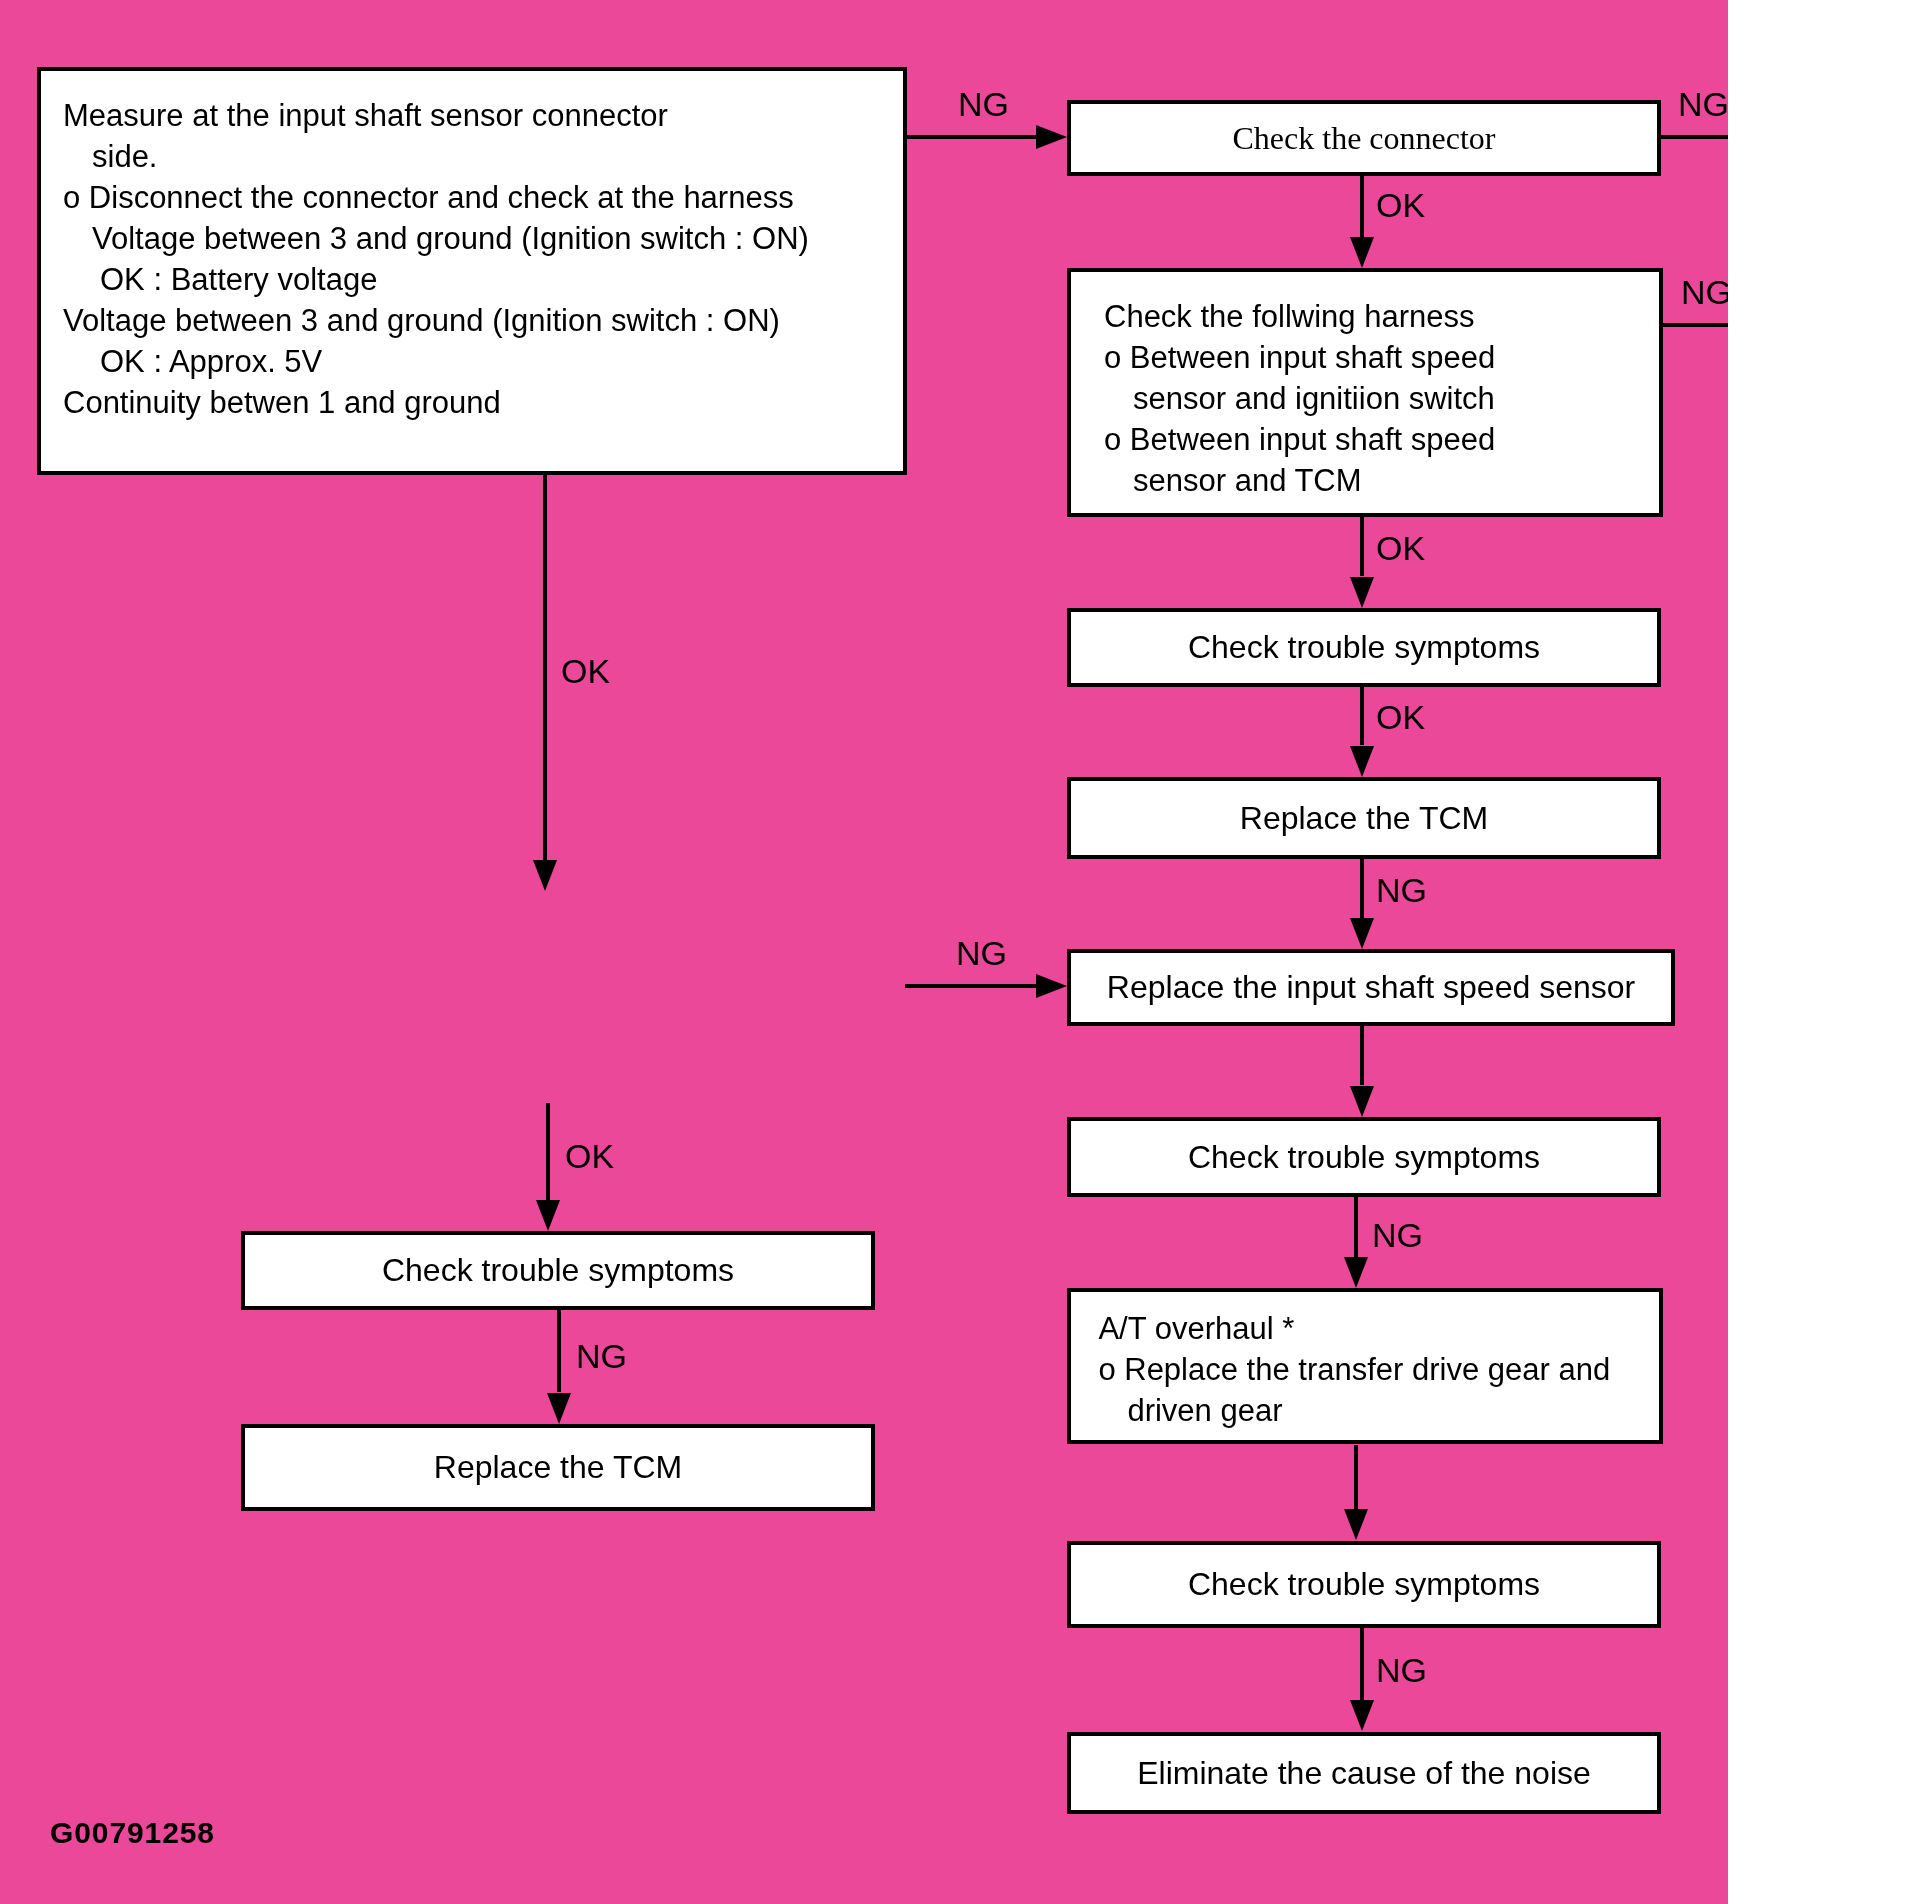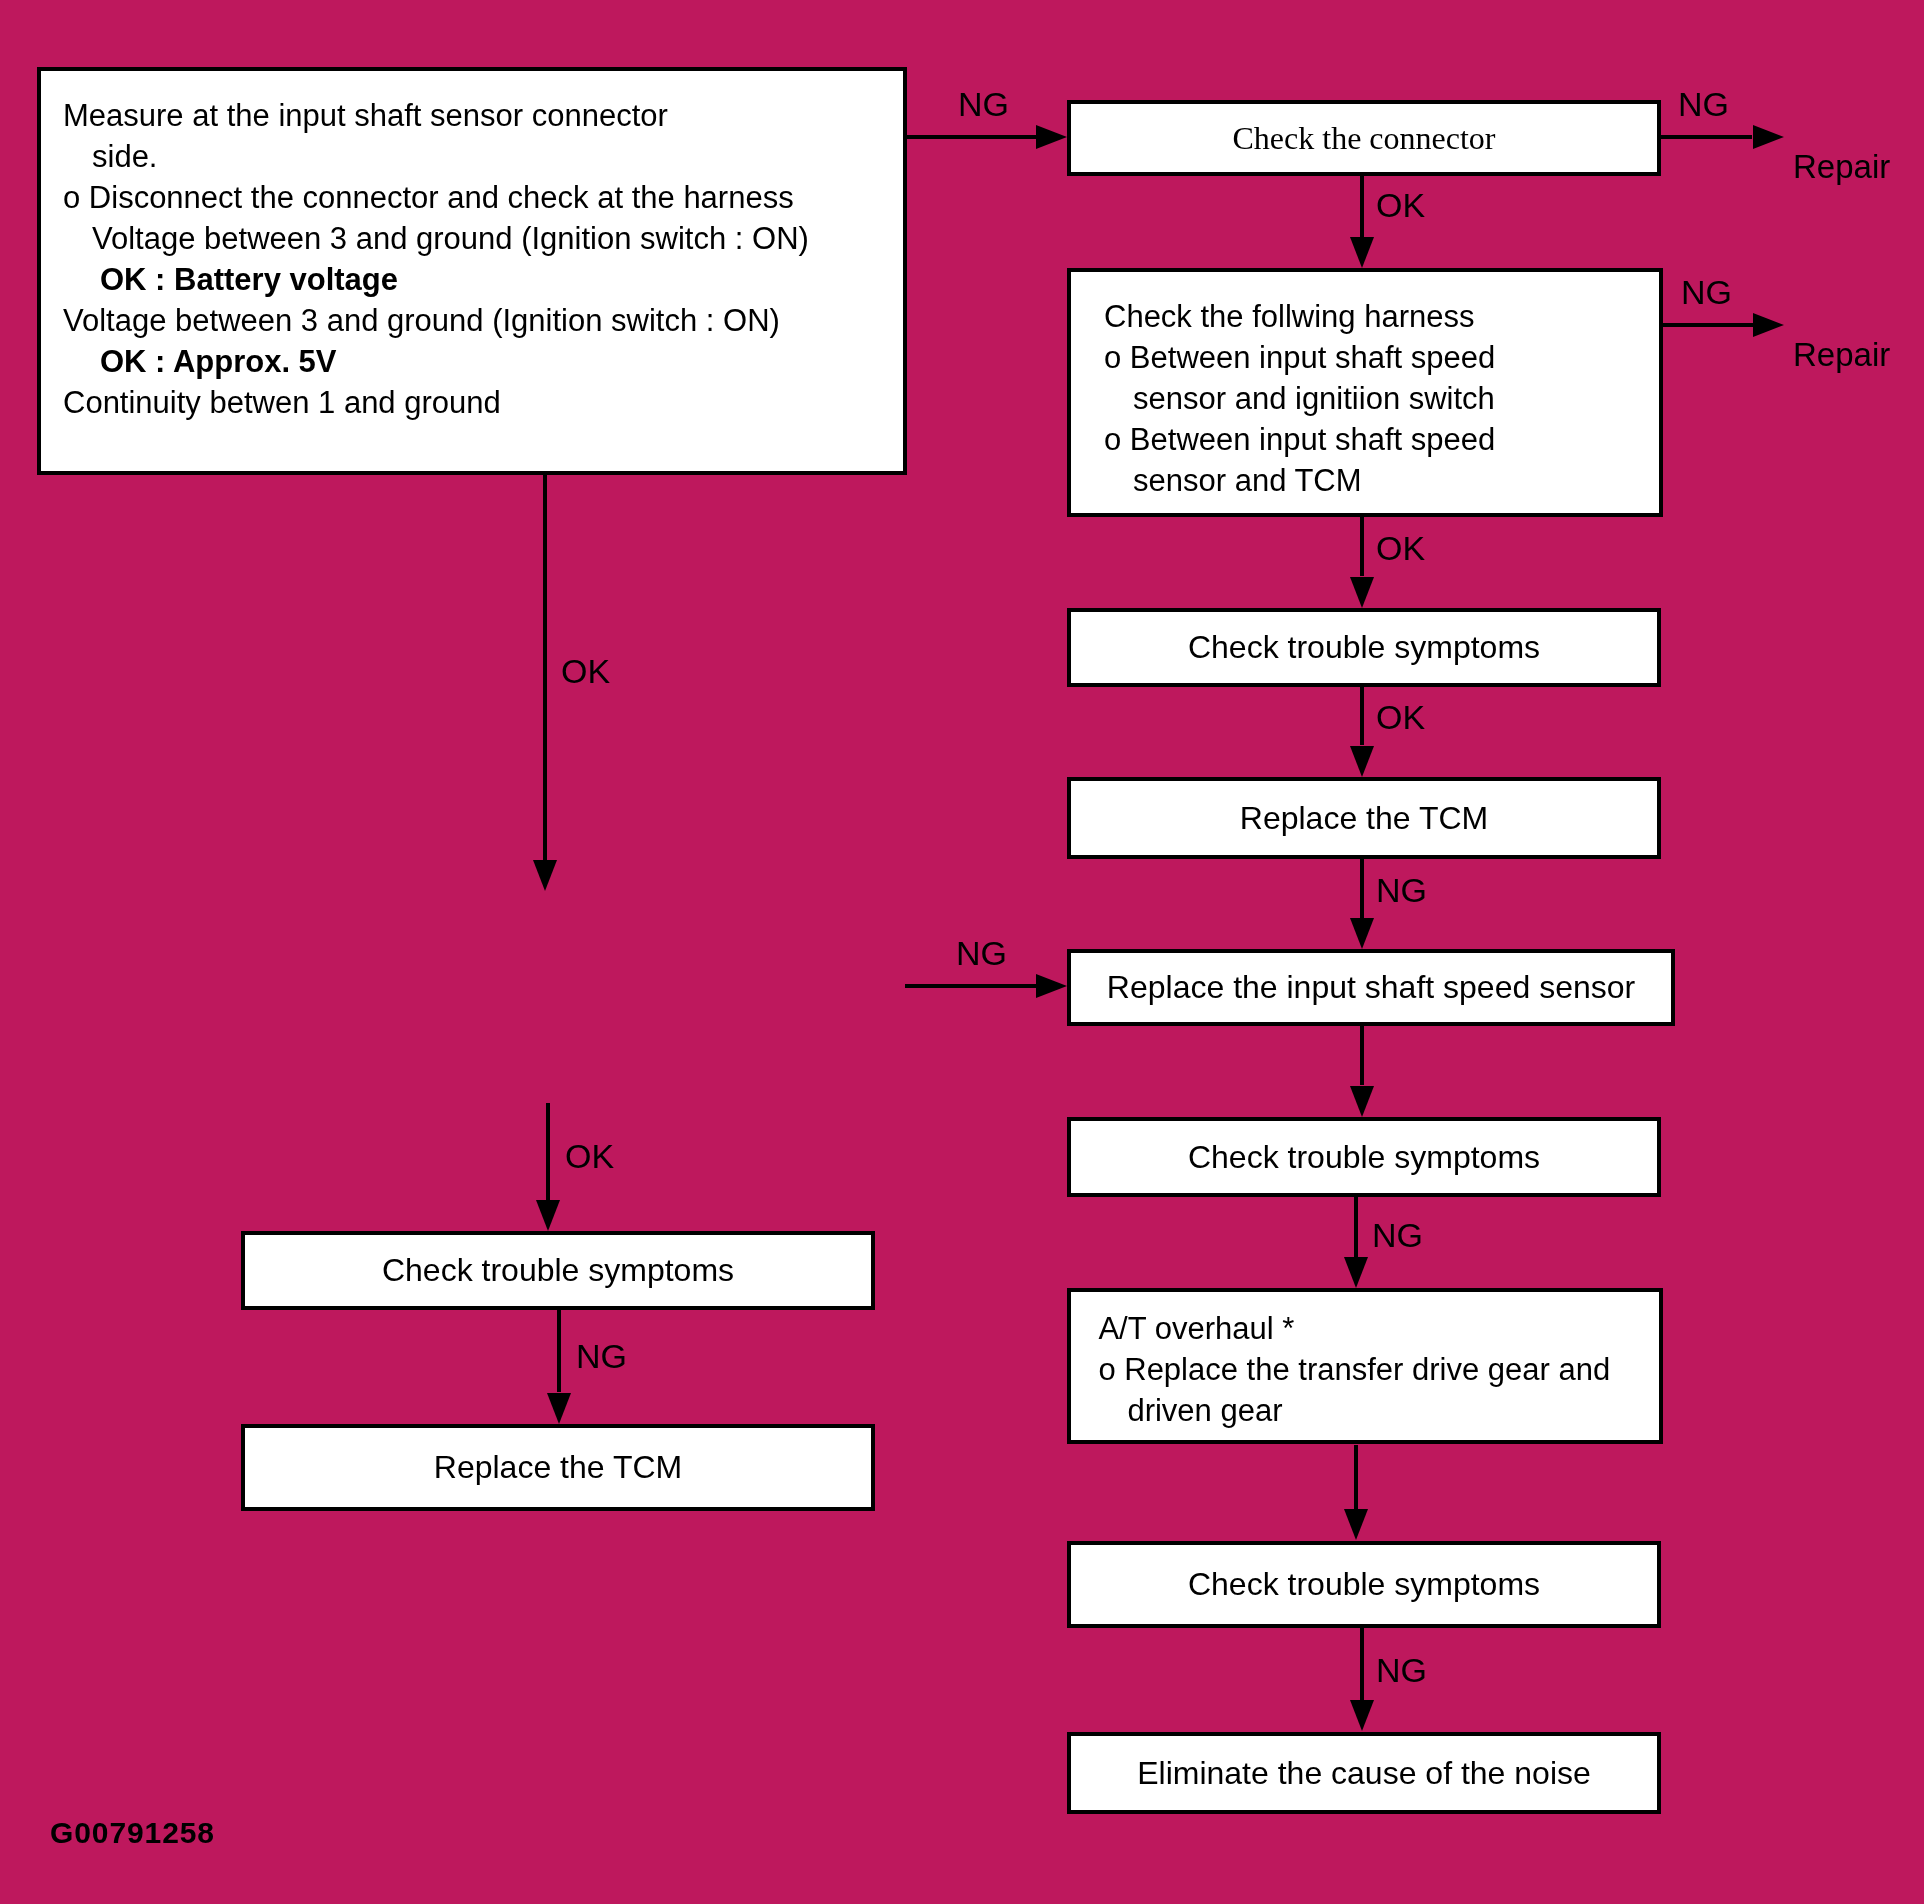--- a/index.html
+++ b/index.html
@@ -4,44 +4,44 @@
 <style>
   html, body {
     margin: 0;
     padding: 0;
     background: #ffffff;
     font-family: "Liberation Sans", sans-serif;
     color: #000000;
   }
   #canvas {
     position: relative;
-    width: 1924px;
+    width: 1728px;
     height: 1904px;
-    background: #be185d;
+    background: #ec4899;
     overflow: hidden;
   }
   .box {
     position: absolute;
     box-sizing: border-box;
     border: 4.6px solid #000;
     background: #fff;
   }
   .box.single {
     display: flex;
     align-items: center;
     justify-content: center;
     font-size: 32px;
   }
   .box.multi {
     font-size: 31px;
     line-height: 41px;
   }
   .bline { white-space: nowrap; }
   .ind1 { padding-left: 29px; }
-  .ind2 { padding-left: 37px; font-weight: bold; }
+  .ind2 { padding-left: 37px; }
   .vline {
     position: absolute;
     width: 3.7px;
     background: #000;
   }
   .hline {
     position: absolute;
     height: 3.7px;
     background: #000;
   }

